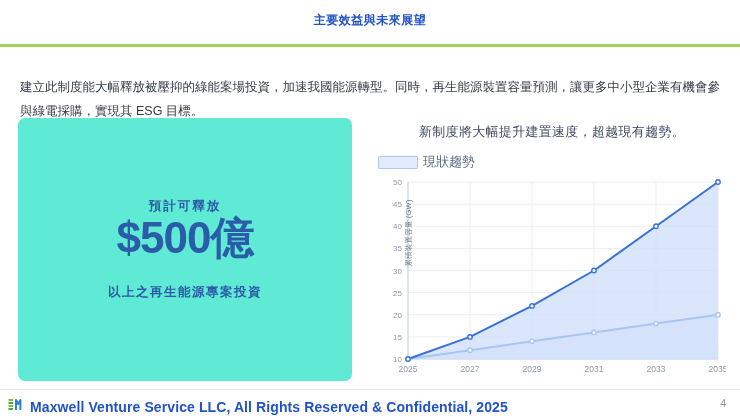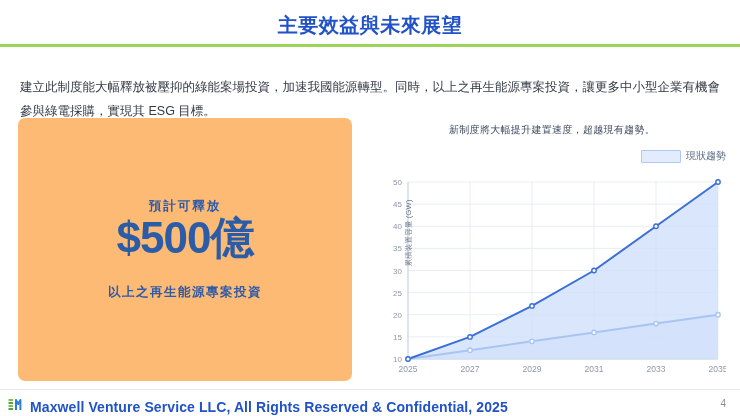--- a/index.html
+++ b/index.html
@@ -7,40 +7,40 @@
     width:740px;height:416px;
     background:#ffffff;
     font-family:"Liberation Sans","DejaVu Sans",sans-serif;
     overflow:hidden;position:relative;
   }
 
   
   #slide-title{
     position:absolute;left:0;top:12px;width:740px;
     text-align:center;
-    font-size:20px;font-weight:bold;color:#2152c8;
+    font-size:12px;font-weight:bold;color:#2152c8;
     letter-spacing:.5px;
   }
   #title-rule{
     position:absolute;left:0;top:44px;width:740px;height:3px;
     background:#9fd45c;
   }
 
   
   #intro{
     position:absolute;left:20px;top:62px;width:700px;
     font-size:12.5px;line-height:1.95;color:#333a44;
     text-align:justify;
   }
 
   
   #stat-card{
     position:absolute;left:18px;top:118px;
     width:334px;height:263px;
-    background:#fdba74;border-radius:7px;
+    background:#5eead4;border-radius:7px;
     display:flex;flex-direction:column;
     align-items:center;justify-content:center;
   }
   #stat-eyebrow{
     font-size:12.5px;color:#2e5aa8;font-weight:bold;
     letter-spacing:2px;margin-bottom:1px;
   }
   #stat-value{
     font-size:44px;line-height:1.02;font-weight:bold;
     color:#2a5ca8;letter-spacing:-1px;
@@ -52,26 +52,26 @@
 
   
   #chart-panel{
     position:absolute;left:378px;top:114px;width:348px;height:272px;
   }
   #chart-title{
     text-align:center;font-size:13px;font-weight:bold;
     color:#233a63;letter-spacing:.5px;
   }
   #chart-subtitle{
-    text-align:center;font-size:10px;color:#3d4a60;
+    text-align:center;font-size:13px;color:#3d4a60;
     margin-top:9px;letter-spacing:.3px;
   }
   #chart-legend{
-    display:flex;justify-content:flex-end;align-items:center;
-    gap:10px;margin-top:12px;font-size:10px;color:#5a6a84;
+    display:flex;justify-content:space-between;align-items:center;
+    gap:10px;margin-top:12px;font-size:13px;color:#5a6a84;
   }
   .legend-entry{display:flex;align-items:center;gap:5px;}
   .legend-swatch{width:38px;height:11px;border-radius:1px;}
   .legend-swatch.baseline{background:#e3ecfc;border:1.4px solid #adc9f4;}
   .legend-swatch.newtrend{background:#ffffff;border:1.8px solid #3a6fd8;}
 
   #plot-wrap{position:absolute;left:0;top:62px;width:348px;height:205px;}
   #plot-svg{display:block;}
   #y-axis-title{
     position:absolute;left:-24px;top:52px;
@@ -97,21 +97,21 @@
     position:absolute;right:14px;top:398px;
     font-size:10px;color:#8a8f99;
   }
 </style>
 </head>
 <body>
 
 <div id="slide-title">主要效益與未來展望</div>
 <div id="title-rule"></div>
 
-<p id="intro">建立此制度能大幅釋放被壓抑的綠能案場投資，加速我國能源轉型。同時，以上之再生能源專案投資，讓更多中小型企業有機會參與綠電採購，實現其 ESG 目標。</p>
+<p id="intro">建立此制度能大幅釋放被壓抑的綠能案場投資，加速我國能源轉型。同時，再生能源裝置容量預測，讓更多中小型企業有機會參與綠電採購，實現其 ESG 目標。</p>
 
 <div id="stat-card">
   <div id="stat-eyebrow">預計可釋放</div>
   <div id="stat-value">$500億</div>
   <div id="stat-caption">以上之再生能源專案投資</div>
 </div>
 
 <div id="chart-panel">
 
   <div id="chart-subtitle">新制度將大幅提升建置速度，超越現有趨勢。</div>

